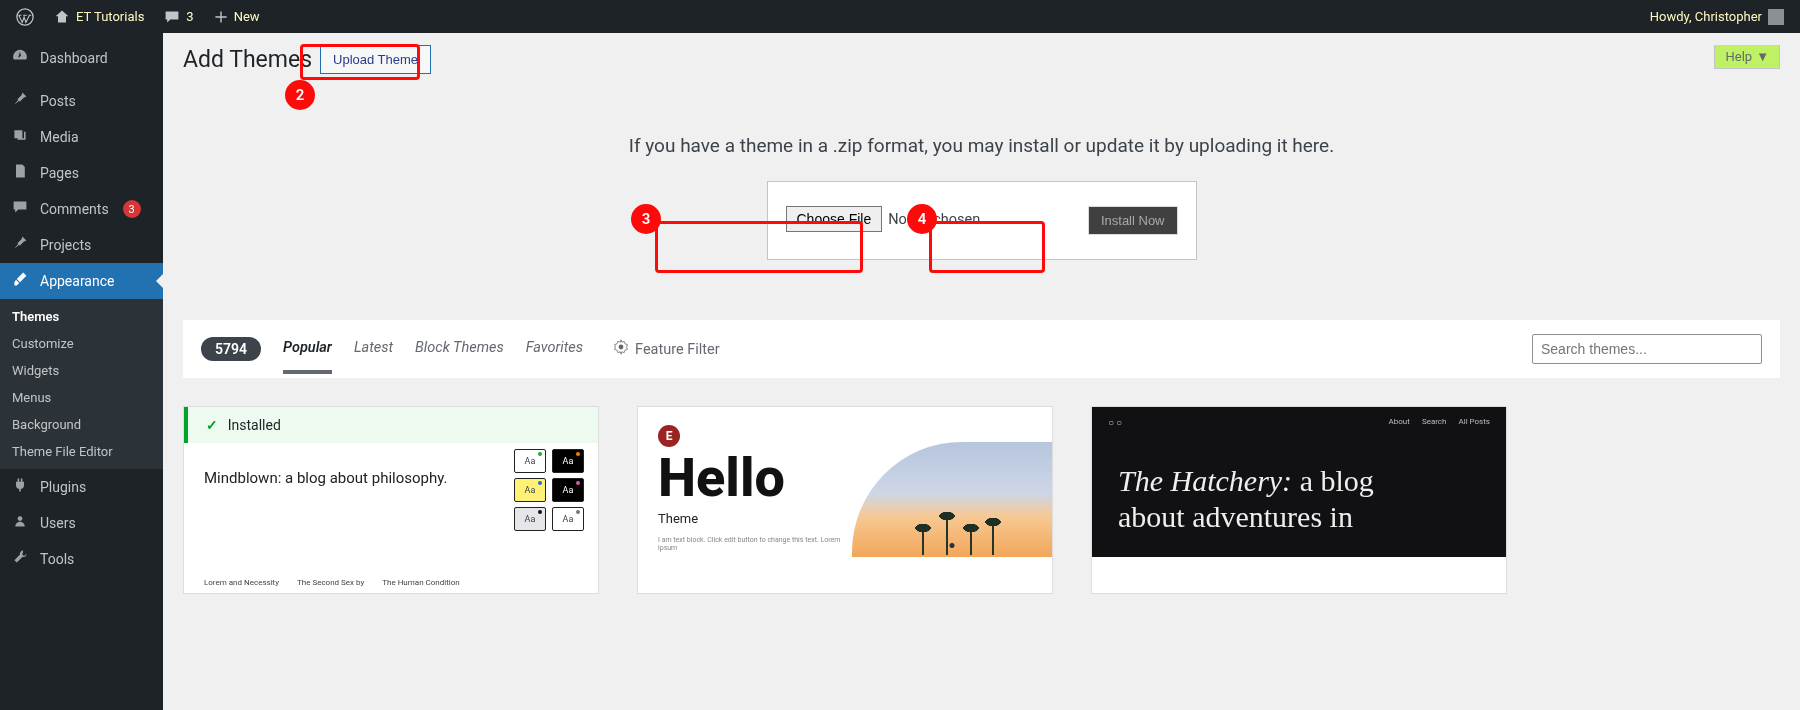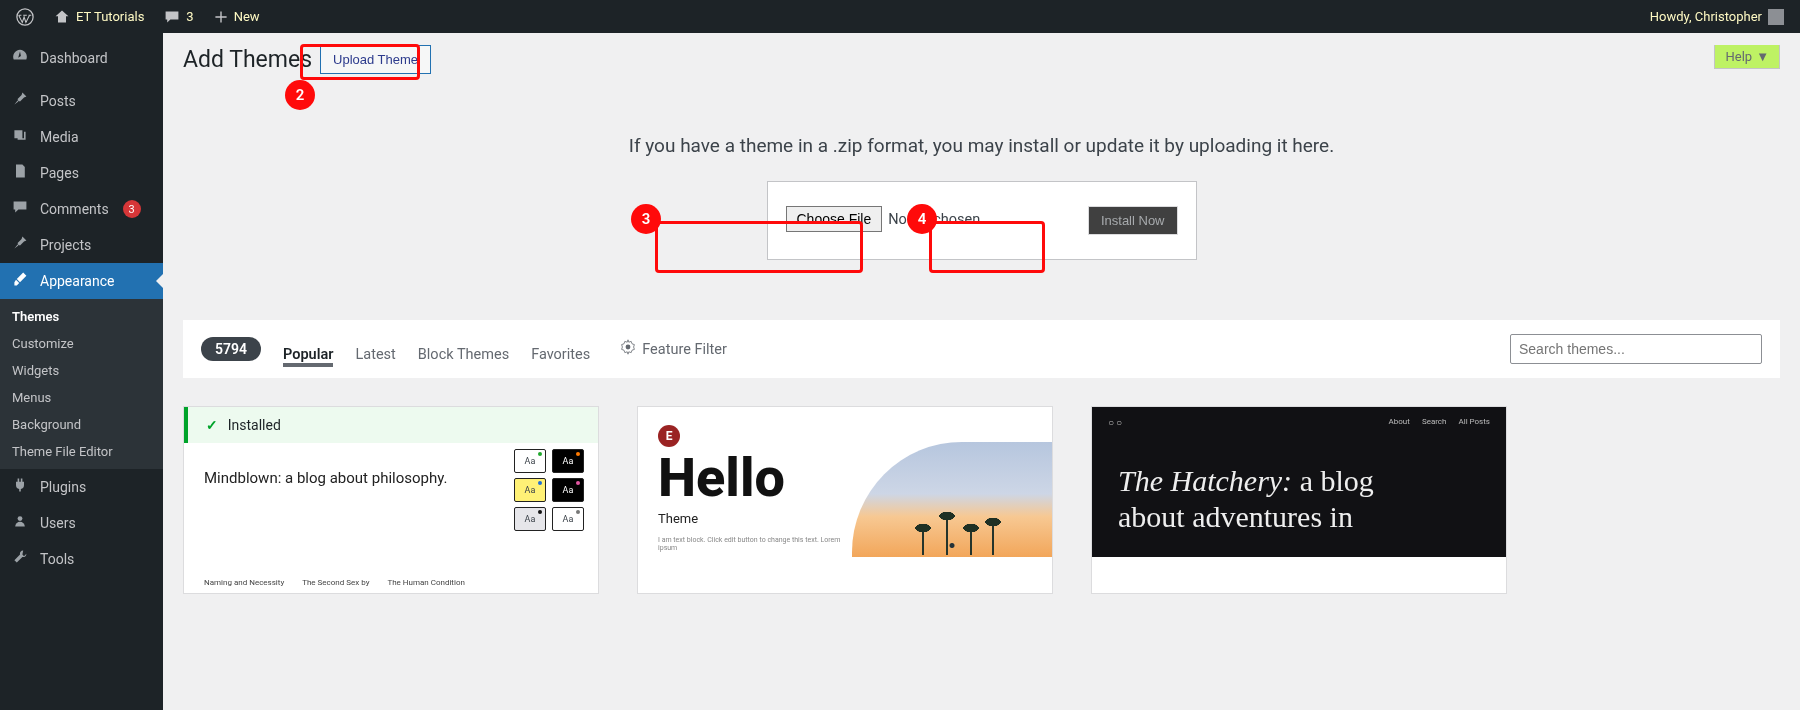--- a/index.html
+++ b/index.html
@@ -183,37 +183,39 @@
     color: #fff;
     border-radius: 14px;
     padding: 4px 14px;
     font-size: 14px;
     font-weight: 600;
   }
   .tab-link {
     color: #646970;
     font-size: 14.5px;
     cursor: pointer;
+    padding-bottom: 14px;
     border-bottom: 4px solid transparent;
     margin-bottom: -14px;
+    font-style: italic;
   }
   .tab-link.active {
     color: #1d2327;
     border-bottom-color: #646970;
     font-weight: 600;
   }
   .feature-filter {
     display: flex; align-items: center; gap: 6px;
     color: #646970;
     font-size: 14.5px;
     cursor: pointer;
     margin-left: 8px;
   }
   .search-input {
-    width: 252px;
+    width: 230px;
     padding: 6px 8px;
     border: 1px solid #8c8f94;
     border-radius: 2px;
     font-size: 14px;
   }
   
   .theme-grid {
     display: flex;
     gap: 38px;
     margin-top: 28px;
@@ -511,21 +513,21 @@
                 <span>Aa</span>
                 <span class="sw-dot" style="background:#111"></span>
               </div>
               <div class="swatch">
                 <span>Aa</span>
                 <span class="sw-dot" style="background:#777"></span>
               </div>
             </div>
         </div>
         <div class="tb1-cols">
-          <span>Naming and Necessity</span>
+          <span>Lorem and Necessity</span>
           <span>The Second Sex by</span>
           <span>The Human Condition</span>
         </div>
       </div>
     </div>
 
     <div class="theme-card">
       <div class="theme-body-2">
         <div class="tb2-icon">E</div>
         <div class="tb2-hello">Hello</div>

